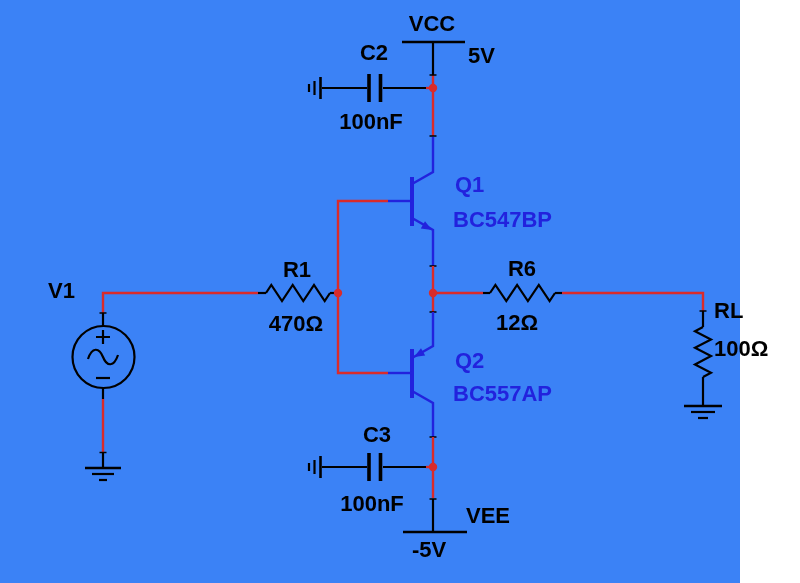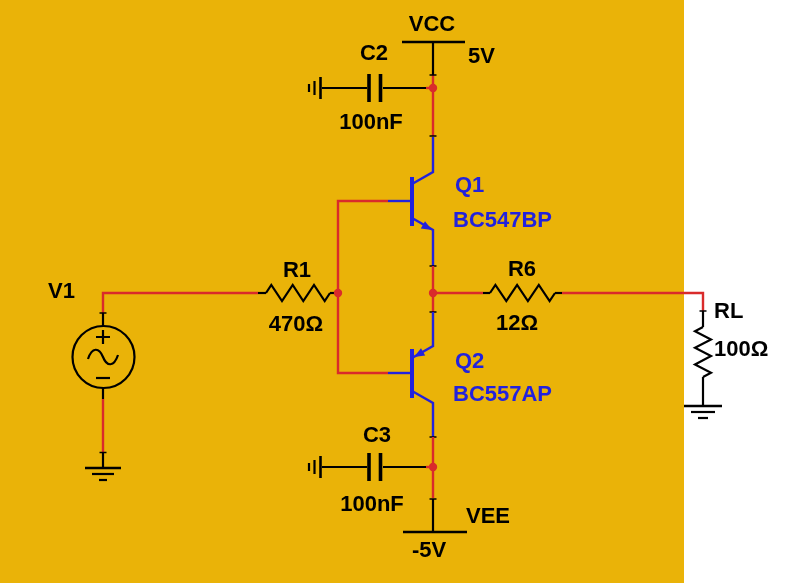--- a/index.html
+++ b/index.html
@@ -1,16 +1,16 @@
 <!DOCTYPE html>
 <html style="--wire: #d92b2b; --blue: #2222dd;"><head>
 <meta charset="utf-8">
 <style>
   html,body { margin:0; padding:0; background:#ffffff; }
-  .canvas { width:684px; height:583px; position:relative; background:#eab308; }
+  .canvas { width:740px; height:583px; position:relative; background:#3b82f6; }
   svg { display:block; }
   svg text { font-family:"Liberation Sans", sans-serif; font-weight:bold; font-size:22px; fill:#000; }
   .blk  { stroke:#000; stroke-width:2.2; fill:none; }
   .bar  { stroke:#000; stroke-width:2.6; fill:none; }
   .gnd1 { stroke:#000; stroke-width:2.6; fill:none; }
   .gnd2 { stroke:#000; stroke-width:2.2; fill:none; }
   .plate{ stroke:#000; stroke-width:3.6; fill:none; }
   .wire { stroke:var(--wire,#d92b2b); stroke-width:2.4; fill:none; }
   .dev  { stroke:var(--blue,#2222dd); stroke-width:2.4; fill:none; }
   .devbar { stroke:var(--blue,#2222dd); stroke-width:4; fill:none; }

